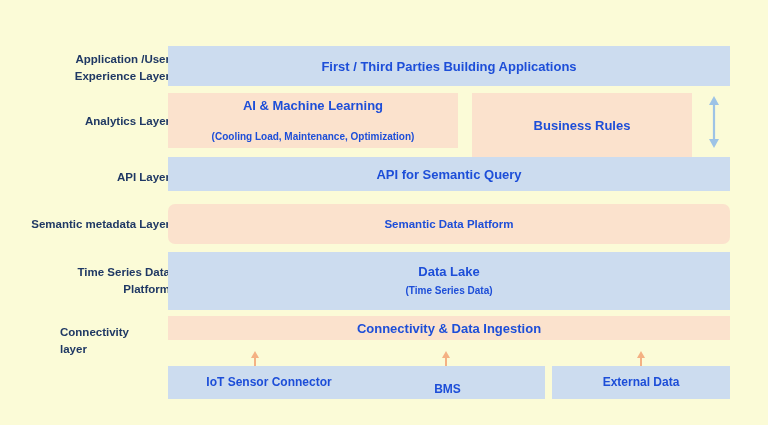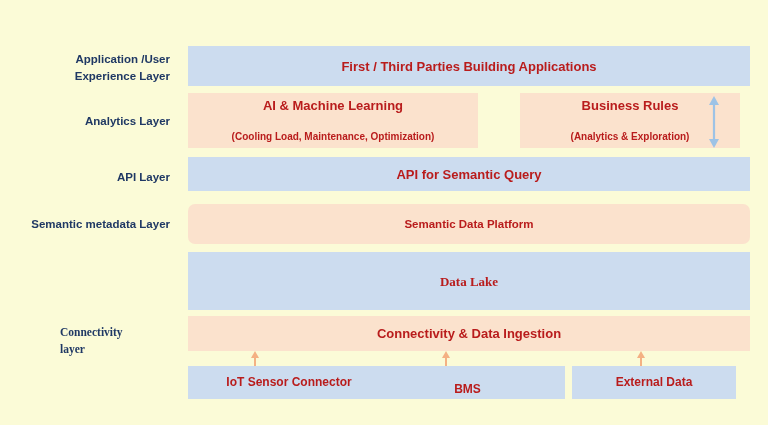--- a/index.html
+++ b/index.html
@@ -29,35 +29,33 @@
     text-align: right;
     right: 598px;          
     width: 160px;
     white-space: pre-line;
   }
   .layer-label.left-align {
     text-align: left;
     right: auto;
     left: 60px;
     width: 110px;
-    font-family: Liberation Serif, serif;
   }
   
   .box {
     position: absolute;
     box-sizing: border-box;
     display: flex;
     flex-direction: column;
     align-items: center;
     justify-content: center;
-    color: #b91c1c;
+    color: #1d4ed8;
     font-weight: bold;
     text-align: center;
     line-height: 19px;
-    margin-left: 20px;
   }
   .box.blue  { background: #ccdcef; }
   .box.peach { background: #fbe2cd; gap: 12px; }
 
   .box .line1 { display: block; }
   .box .line2 { display: block; font-size: 10px; font-weight: bold; }
 
   .fs-13 { font-size: 13px; }
   .fs-12 { font-size: 12px; }
   .fs-11 { font-size: 11.5px; border-radius: 7px; }
@@ -84,23 +82,22 @@
     <span class="line1">First / Third Parties Building Applications</span>
   </div>
 
   <div class="layer-label" style="top:113px;">Analytics Layer</div>
 
   <div class="box peach fs-13" style="left:168px; top:93px; width:290px; height:55px;">
     <span class="line1">AI &amp; Machine Learning</span>
     <span class="line2">(Cooling Load, Maintenance, Optimization)</span>
   </div>
 
-  <div class="box peach fs-13" style="left:500px; top:93px; width:220px; height:55px;text-align:right;">
+  <div class="box peach fs-13" style="left:472px; top:93px; width:220px; height:64px;text-align:right;">
     <span class="line1">Business Rules</span>
-    <span class="line2">(Analytics &amp; Exploration)</span>
   </div>
 
   <div class="arrow-double" style="left:707px; top:96px; height:52px;">
     <svg width="14" height="52" viewBox="0 0 14 52" xmlns="http://www.w3.org/2000/svg">
       <line x1="7" y1="7" x2="7" y2="45" stroke="#9dc3e6" stroke-width="2.2"></line>
       <polygon points="7,0 12,9 2,9" fill="#9dc3e6"></polygon>
       <polygon points="7,52 12,43 2,43" fill="#9dc3e6"></polygon>
     </svg>
   </div>
 
@@ -109,29 +106,32 @@
   <div class="box blue fs-13" style="left:168px; top:157px; width:562px; height:34px;">
     <span class="line1">API for Semantic Query</span>
   </div>
 
   <div class="layer-label" style="top:216px;">Semantic metadata Layer</div>
 
   <div class="box peach fs-11" style="left:168px; top:204px; width:562px; height:40px;">
     <span class="line1">Semantic Data Platform</span>
   </div>
 
+  <div class="layer-label" style="top:264px;">Time Series Data
+Platform</div>
 
-  <div class="box blue fs-13" style="left:168px; top:252px; width:562px; height:58px;font-family:Liberation Serif, serif;">
+  <div class="box blue fs-13" style="left:168px; top:252px; width:562px; height:58px;">
     <span class="line1">Data Lake</span>
+    <span class="line2">(Time Series Data)</span>
   </div>
 
   <div class="layer-label left-align" style="top:324px;">Connectivity
 layer</div>
 
-  <div class="box peach fs-13" style="left:168px; top:316px; width:562px; height:35px;">
+  <div class="box peach fs-13" style="left:168px; top:316px; width:562px; height:24px;">
     <span class="line1">Connectivity &amp; Data Ingestion</span>
   </div>
 
   <div class="arrow-up" style="left:249px; top:351px; height:16px;">
     <svg width="12" height="16" viewBox="0 0 12 16" xmlns="http://www.w3.org/2000/svg">
       <line x1="6" y1="16" x2="6" y2="6" stroke="#f4b183" stroke-width="2"></line>
       <polygon points="6,0 10,7 2,7" fill="#f4b183"></polygon>
     </svg>
   </div>
   <div class="arrow-up" style="left:440px; top:351px; height:16px;">
@@ -148,17 +148,17 @@
   </div>
 
   <div class="box blue fs-12" style="left:168px; top:366px; width:202px; height:33px;">
     <span class="line1">IoT Sensor Connector</span>
   </div>
 
   <div class="box blue fs-12" style="left:350px; top:366px; width:195px; height:33px;justify-content:flex-end;">
     <span class="line1">BMS</span>
   </div>
 
-  <div class="box blue fs-12" style="left:552px; top:366px; width:164px; height:33px;">
+  <div class="box blue fs-12" style="left:552px; top:366px; width:178px; height:33px;">
     <span class="line1">External Data</span>
   </div>
 
 </div>
 
 </body></html>

